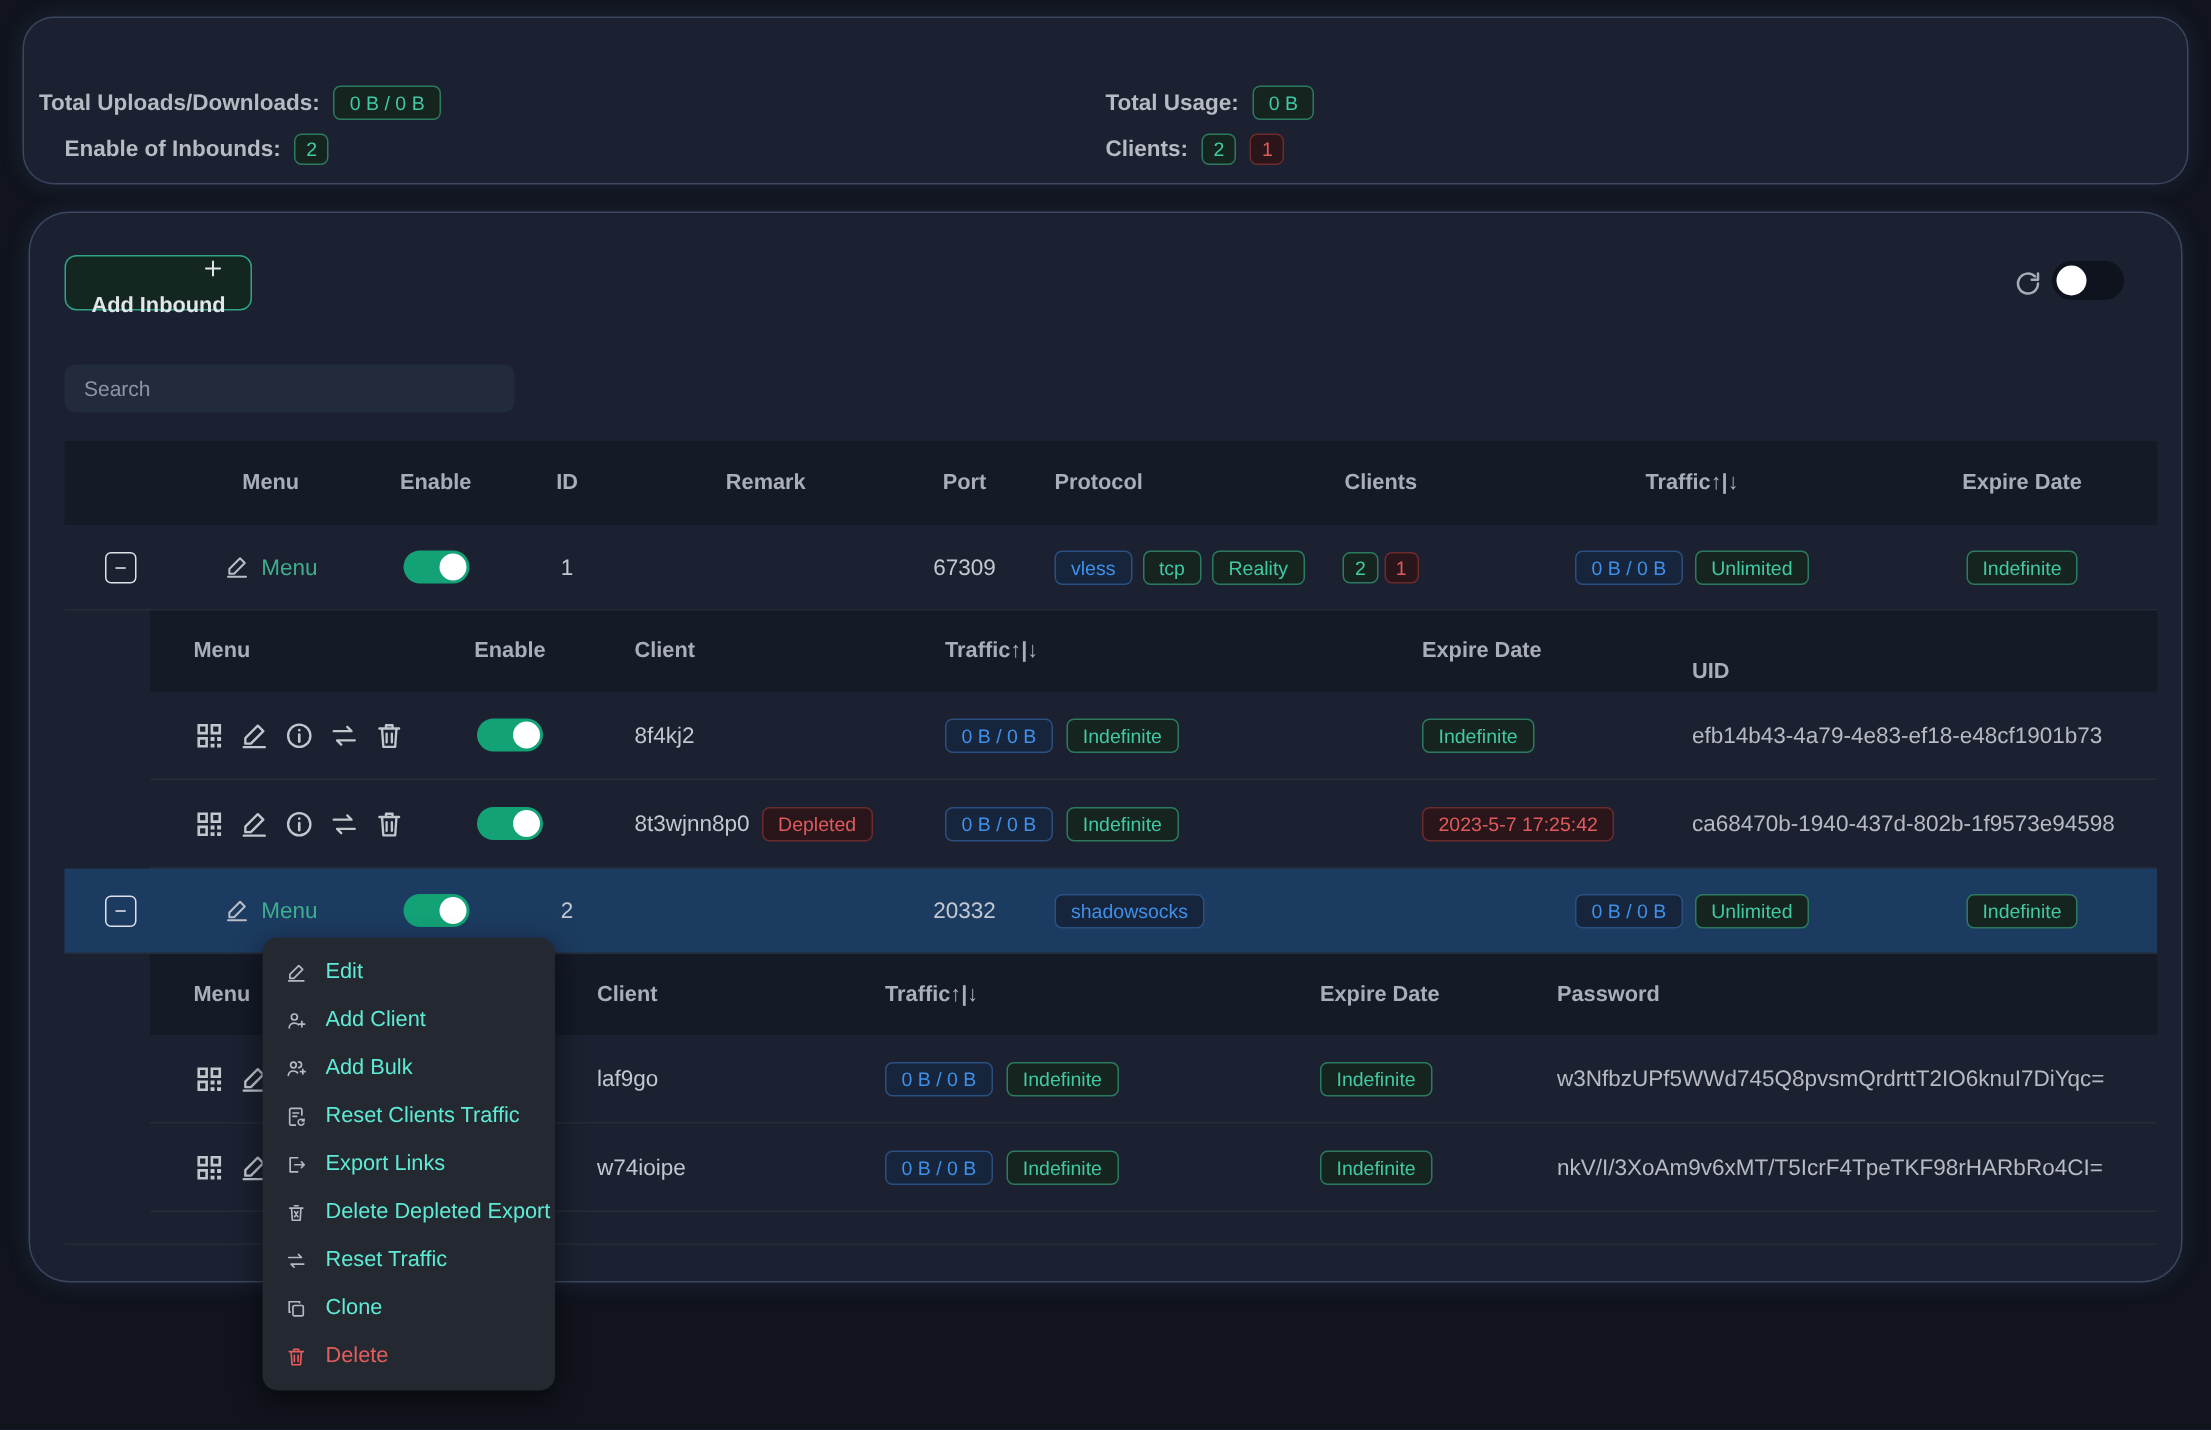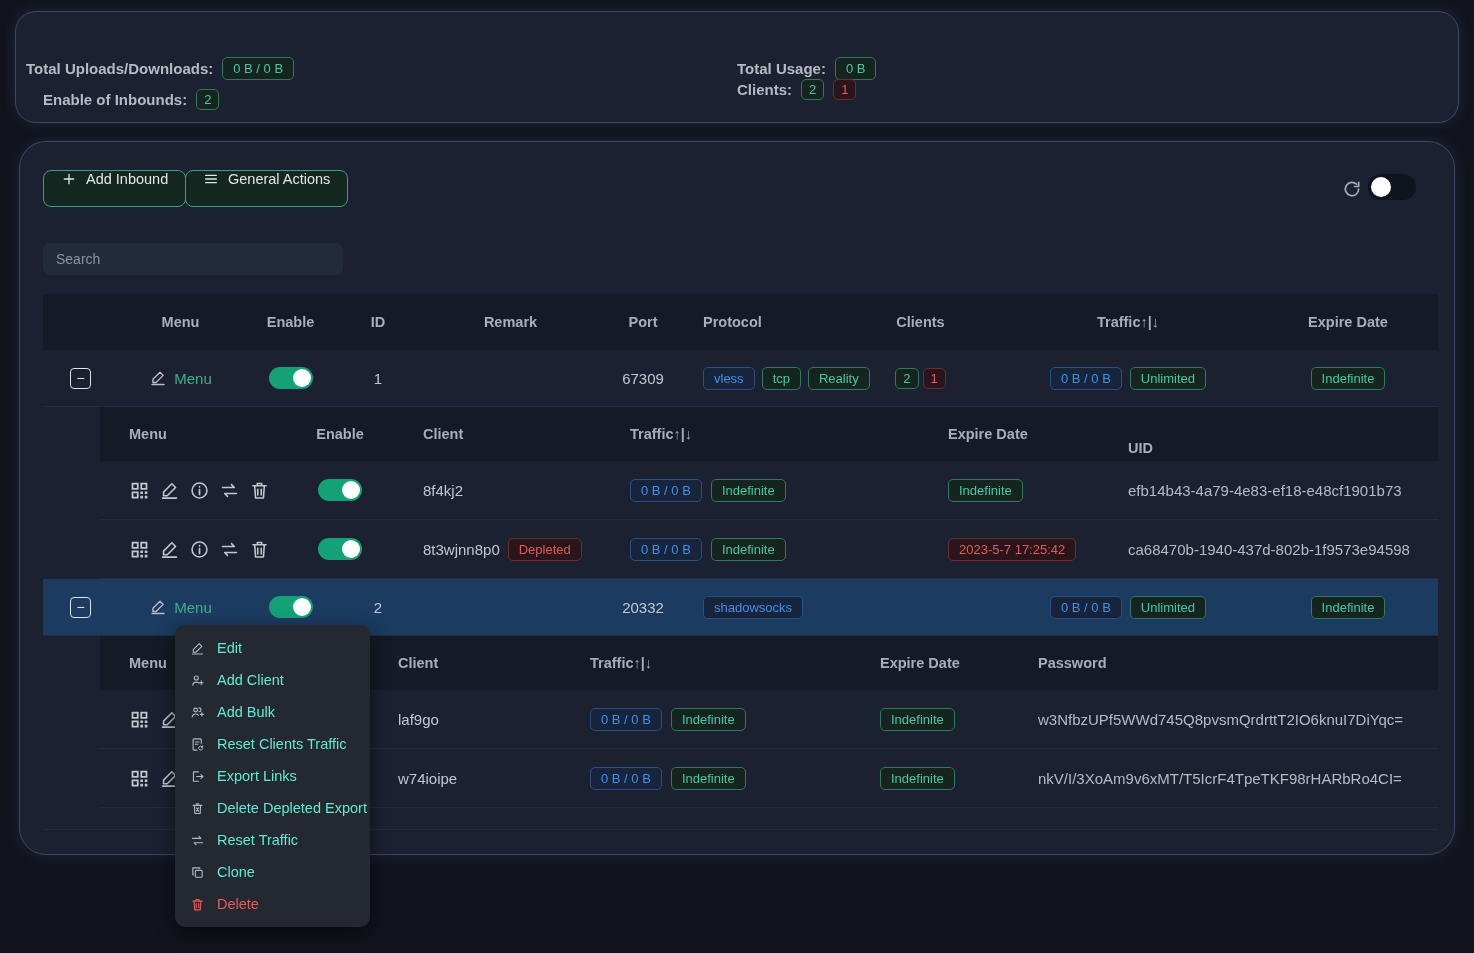--- a/index.html
+++ b/index.html
@@ -28,25 +28,25 @@
     border:1px solid; white-space:nowrap;
   }
   .tag-green { color:#41c9a4; border-color:#2c7a5f; background:#16241f; }
   .tag-red   { color:#df5b5b; border-color:#6e2b2b; background:#29151a; }
   .tag-blue  { color:#4090ea; border-color:#2a4f80; background:#16253c; }
   .tag-sm { padding:1px 7px; }
   
   #main-card { left:20px; top:142px; width:1434px; height:712px; border-radius:26px; }
   .btn {
     position:absolute; top:28px; height:37px;
-    display:inline-flex; align-items:flex-start; gap:9px;
+    display:inline-flex; align-items:flex-end; gap:9px;
     padding:0 17px; border-radius:8px;
     border:1px solid #2fa384; background:#14262１f;
     background:#142620;
-    color:#e2e5ea; font-size:14.5px; font-weight:400; cursor:pointer;
+    color:#e2e5ea; font-size:14.5px; font-weight:700; cursor:pointer;flex-direction:column;
   }
   .btn svg { color:#e2e5ea; }
   #refresh-icon { position:absolute; top:37px; right:92px; color:#a6adb9; cursor:pointer; }
   .switch { position:relative; border-radius:999px; cursor:pointer; }
   .switch-on { width:44px; height:22px; background:#13a176; }
   .switch-on::after { content:""; position:absolute; top:2px; right:2px; width:18px; height:18px; border-radius:50%; background:#fff; }
   #top-toggle { position:absolute; top:32px; right:38px; width:48px; height:26px; background:#0e131d; }
   #top-toggle::after { content:""; position:absolute; top:3px; left:3px; width:20px; height:20px; border-radius:50%; background:#fff; }
   #search-input {
     position:absolute; left:23px; top:101px; width:300px; height:32px;
@@ -169,44 +169,36 @@
     <span class="tag tag-green">0 B / 0 B</span>
   </div>
   <div class="stat-line" style="left:27px; top:77px;">
     <span class="stat-label">Enable of Inbounds:</span>
     <span class="tag tag-green tag-sm">2</span>
   </div>
   <div class="stat-line" style="left:721px; top:45px;">
     <span class="stat-label">Total Usage:</span>
     <span class="tag tag-green">0 B</span>
   </div>
-  <div class="stat-line" style="left:721px; top:67px;">
+  <div class="stat-line" style="left:721px; top:77px;">
     <span class="stat-label">Clients:</span>
     <span class="tag tag-green tag-sm">2</span>
     <span class="tag tag-red tag-sm">1</span>
   </div>
 </div>
 
 <div class="card" id="main-card">
 
   <button class="btn" style="left:23px;">
     <span>
         <svg width="16" height="16">
           <use href="#s-plus"></use>
         </svg>
       </span>
     <span>Add Inbound</span>
-  </button>
-  <button class="btn" style="left:165px;">
-    <span>
-        <svg width="16" height="16">
-          <use href="#s-bars"></use>
-        </svg>
-      </span>
-    <span>General Actions</span>
   </button>
 
   <span id="refresh-icon">
       <svg width="20" height="20">
         <use href="#s-reload"></use>
       </svg>
     </span>
   <span class="switch" id="top-toggle"></span>
 
   <input id="search-input" placeholder="Search" style="">

